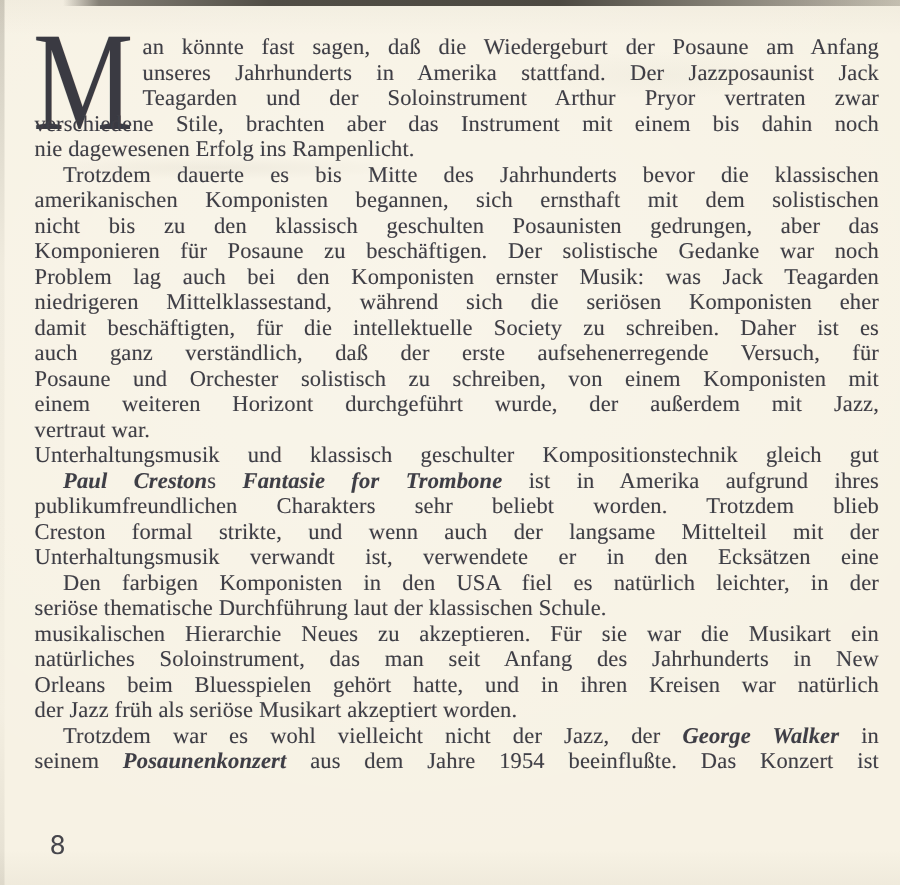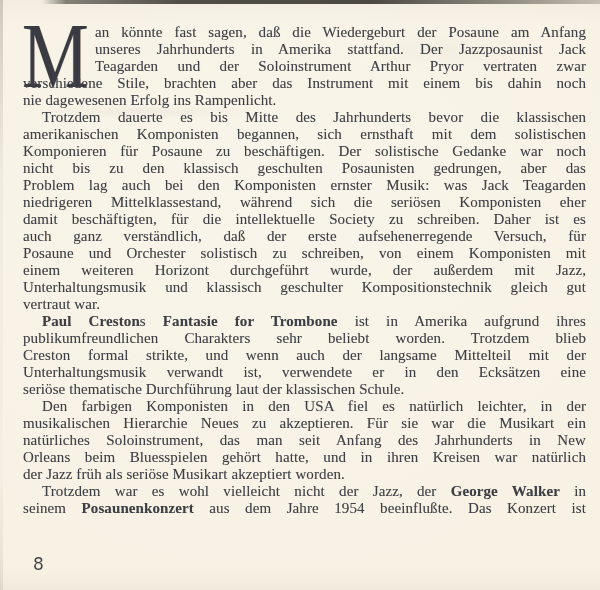--- a/index.html
+++ b/index.html
@@ -46,22 +46,22 @@
   .line{
     height:17px;line-height:17px;
     text-align:justify;
     text-align-last:justify;
     white-space:nowrap; 
     overflow:visible;
   }
   .line.line-last{text-align-last:left;}
   .line.p-indent{padding-left:19px;}
   .line.dc-indent{padding-left:72px;}
-  .line .b{font-weight:bold;}
-  .line .bi{font-weight:bold;}
+  .line .b{font-weight:bold;font-style:italic;}
+  .line .bi{font-weight:bold;font-style:italic;}
   #drop-cap{
     position:absolute;
     left:22px;top:22px;
     font-size:94px;line-height:0.72;
     font-weight:500;
     transform:scaleX(0.80);
     transform-origin:left top;
     color:#3a3a42;
     text-shadow:0.5px 0 0 rgba(150,85,60,0.2), -0.5px 0 0 rgba(60,110,120,0.2);
   }
@@ -86,36 +86,36 @@
   <span id="drop-cap">M</span>
 
   <div id="text-column">
       <div class="line dc-indent"><span>an könnte fast sagen, daß die Wiedergeburt der Posaune am Anfang</span></div>
       <div class="line dc-indent"><span>unseres Jahrhunderts in Amerika stattfand. Der Jazzposaunist Jack</span></div>
       <div class="line dc-indent"><span>Teagarden und der Soloinstrument Arthur Pryor vertraten zwar</span></div>
       <div class="line"><span>verschiedene Stile, brachten aber das Instrument mit einem bis dahin noch</span></div>
       <div class="line line-last"><span>nie dagewesenen Erfolg ins Rampenlicht.</span></div>
       <div class="line p-indent"><span>Trotzdem dauerte es bis Mitte des Jahrhunderts bevor die klassischen</span></div>
       <div class="line"><span>amerikanischen Komponisten begannen, sich ernsthaft mit dem solistischen</span></div>
+      <div class="line"><span>nicht bis zu den klassisch geschulten Posaunisten gedrungen, aber das</span></div>
       <div class="line"><span>Komponieren für Posaune zu beschäftigen. Der solistische Gedanke war noch</span></div>
-      <div class="line"><span>nicht bis zu den klassisch geschulten Posaunisten gedrungen, aber das</span></div>
       <div class="line"><span>Problem lag auch bei den Komponisten ernster Musik: was Jack Teagarden</span></div>
       <div class="line"><span>niedrigeren Mittelklassestand, während sich die seriösen Komponisten eher</span></div>
       <div class="line"><span>damit beschäftigten, für die intellektuelle Society zu schreiben. Daher ist es</span></div>
       <div class="line"><span>auch ganz verständlich, daß der erste aufsehenerregende Versuch, für</span></div>
       <div class="line"><span>Posaune und Orchester solistisch zu schreiben, von einem Komponisten mit</span></div>
       <div class="line"><span>einem weiteren Horizont durchgeführt wurde, der außerdem mit Jazz,</span></div>
+      <div class="line line-last"><span>vertraut war.</span></div>
       <div class="line"><span>Unterhaltungsmusik und klassisch geschulter Kompositionstechnik gleich gut</span></div>
-      <div class="line line-last"><span>vertraut war.</span></div>
       <div class="line p-indent"><span class="b">Paul Creston</span><span>s </span><span class="bi">Fantasie for Trombone</span><span> ist in Amerika aufgrund ihres</span></div>
       <div class="line"><span>publikumfreundlichen Charakters sehr beliebt worden. Trotzdem blieb</span></div>
       <div class="line"><span>Creston formal strikte, und wenn auch der langsame Mittelteil mit der</span></div>
       <div class="line"><span>Unterhaltungsmusik verwandt ist, verwendete er in den Ecksätzen eine</span></div>
+      <div class="line p-indent"><span>Den farbigen Komponisten in den USA fiel es natürlich leichter, in der</span></div>
       <div class="line line-last"><span>seriöse thematische Durchführung laut der klassischen Schule.</span></div>
-      <div class="line p-indent"><span>Den farbigen Komponisten in den USA fiel es natürlich leichter, in der</span></div>
       <div class="line"><span>musikalischen Hierarchie Neues zu akzeptieren. Für sie war die Musikart ein</span></div>
       <div class="line"><span>natürliches Soloinstrument, das man seit Anfang des Jahrhunderts in New</span></div>
       <div class="line"><span>Orleans beim Bluesspielen gehört hatte, und in ihren Kreisen war natürlich</span></div>
       <div class="line line-last"><span>der Jazz früh als seriöse Musikart akzeptiert worden.</span></div>
       <div class="line p-indent"><span>Trotzdem war es wohl vielleicht nicht der Jazz, der </span><span class="b">George Walker</span><span> in</span></div>
       <div class="line"><span>seinem </span><span class="bi">Posaunenkonzert</span><span> aus dem Jahre 1954 beeinflußte. Das Konzert ist</span></div>
     </div>
 
   <div id="page-number">8</div>
 </div>

